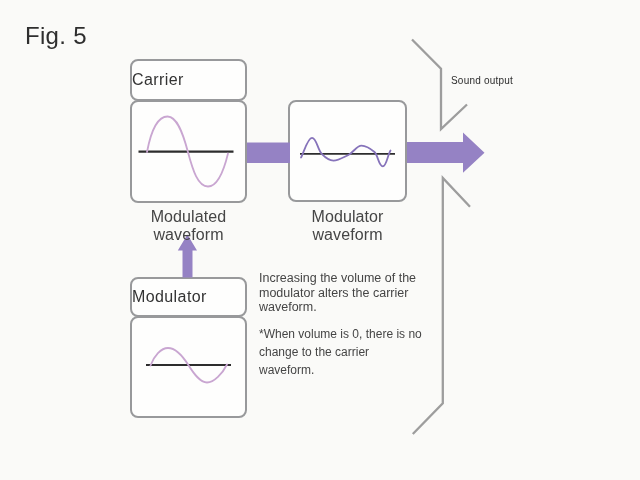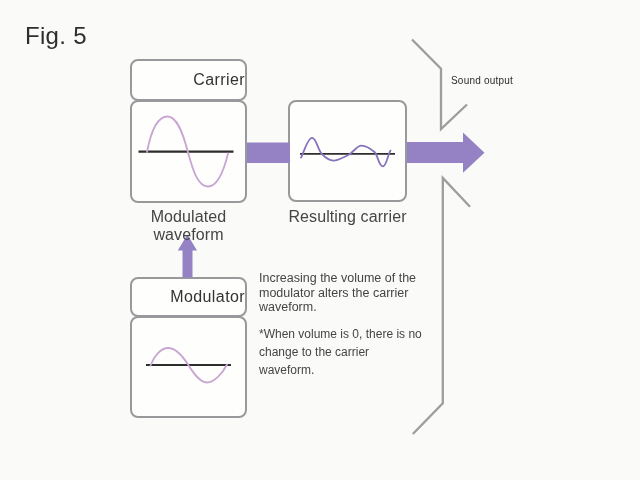--- a/index.html
+++ b/index.html
@@ -12,21 +12,21 @@
   }
   .box {
     position: absolute;
     box-sizing: border-box;
     border: 2px solid var(--box-border, #98999b);
     border-radius: 8px;
     background: var(--box-fill, #fefefd);
     z-index: 1;
   }
   .title-box {
-    display: flex; align-items: center; justify-content: flex-end;
+    display: flex; align-items: center; justify-content: flex-start;
     font-size: 16px;
     letter-spacing: 0.4px;
     color: var(--title-text, #333);
     z-index: 2;
   }
   #carrier-title   { left: 130px; top: 59px;  width: 117px; height: 42px; }
   #carrier-wave    { left: 130px; top: 100px; width: 117px; height: 103px; }
   #resulting-box   { left: 288px; top: 100px; width: 119px; height: 102px; }
   #modulator-title { left: 130px; top: 277px; width: 117px; height: 40px; }
   #modulator-wave  { left: 130px; top: 316px; width: 117px; height: 102px; }
@@ -122,18 +122,18 @@
     <polygon class="purple-fill" points="182.5,277.5 182.5,250.5 177.8,250.5 187.4,234.5 197,250.5 192.5,250.5 192.5,277.5"></polygon>
 
     <path class="bracket" d="M412,39.5 L441,68.8 L441,129 L467,104.5"></path>
     <path class="bracket" d="M412.8,434 L442.8,403.2 L442.8,178 L470,206.8"></path>
   </svg>
 
   <div class="txt" id="fig-label">Fig. 5</div>
   <div class="txt" id="sound-output">Sound output</div>
 
   <div class="txt caption" id="cap-modulated">Modulated waveform</div>
-  <div class="txt caption" id="cap-resulting">Resulting carrier</div>
+  <div class="txt caption" id="cap-resulting">Modulator waveform</div>
 
   <div class="txt" id="annotation-main">Increasing the volume of the modulator alters the carrier waveform.</div>
   <div class="txt" id="annotation-note">*When volume is 0, there is no change to the carrier waveform.</div>
 
 </div>
 
 </body></html>

